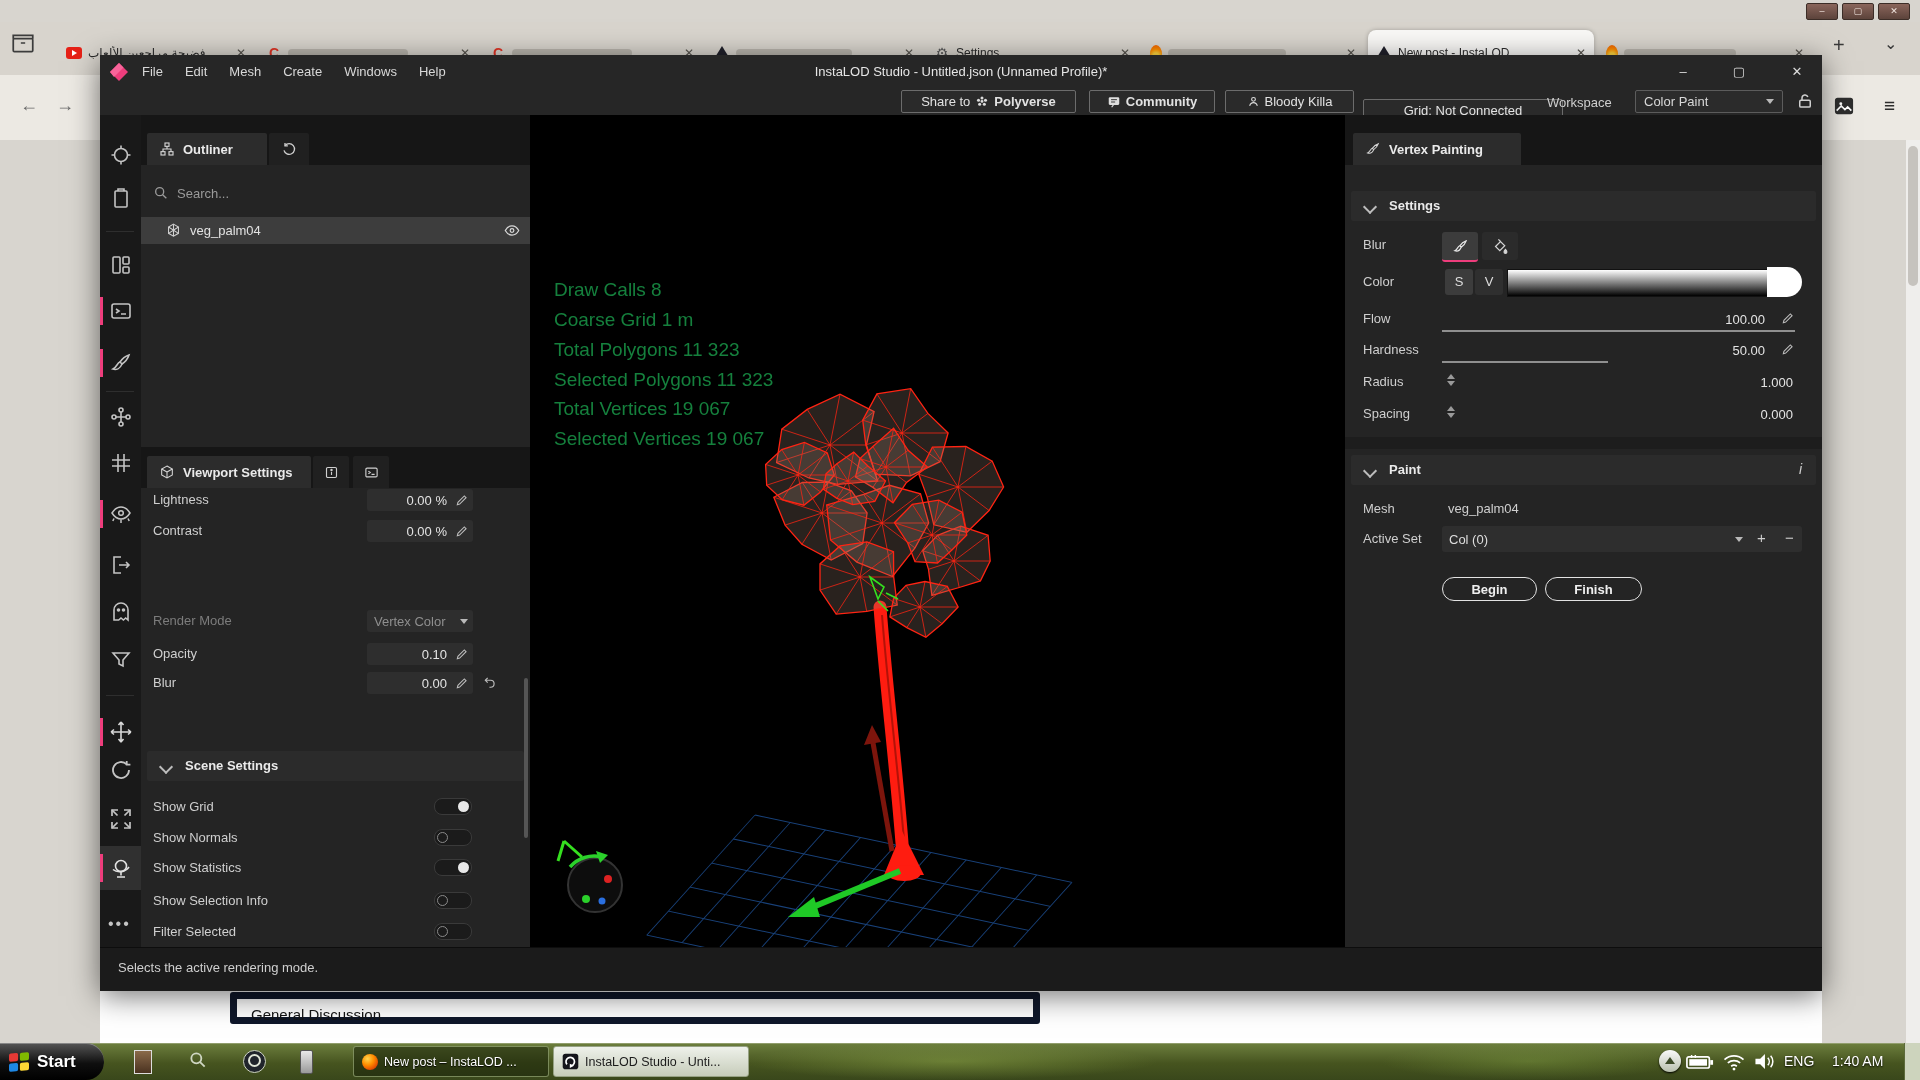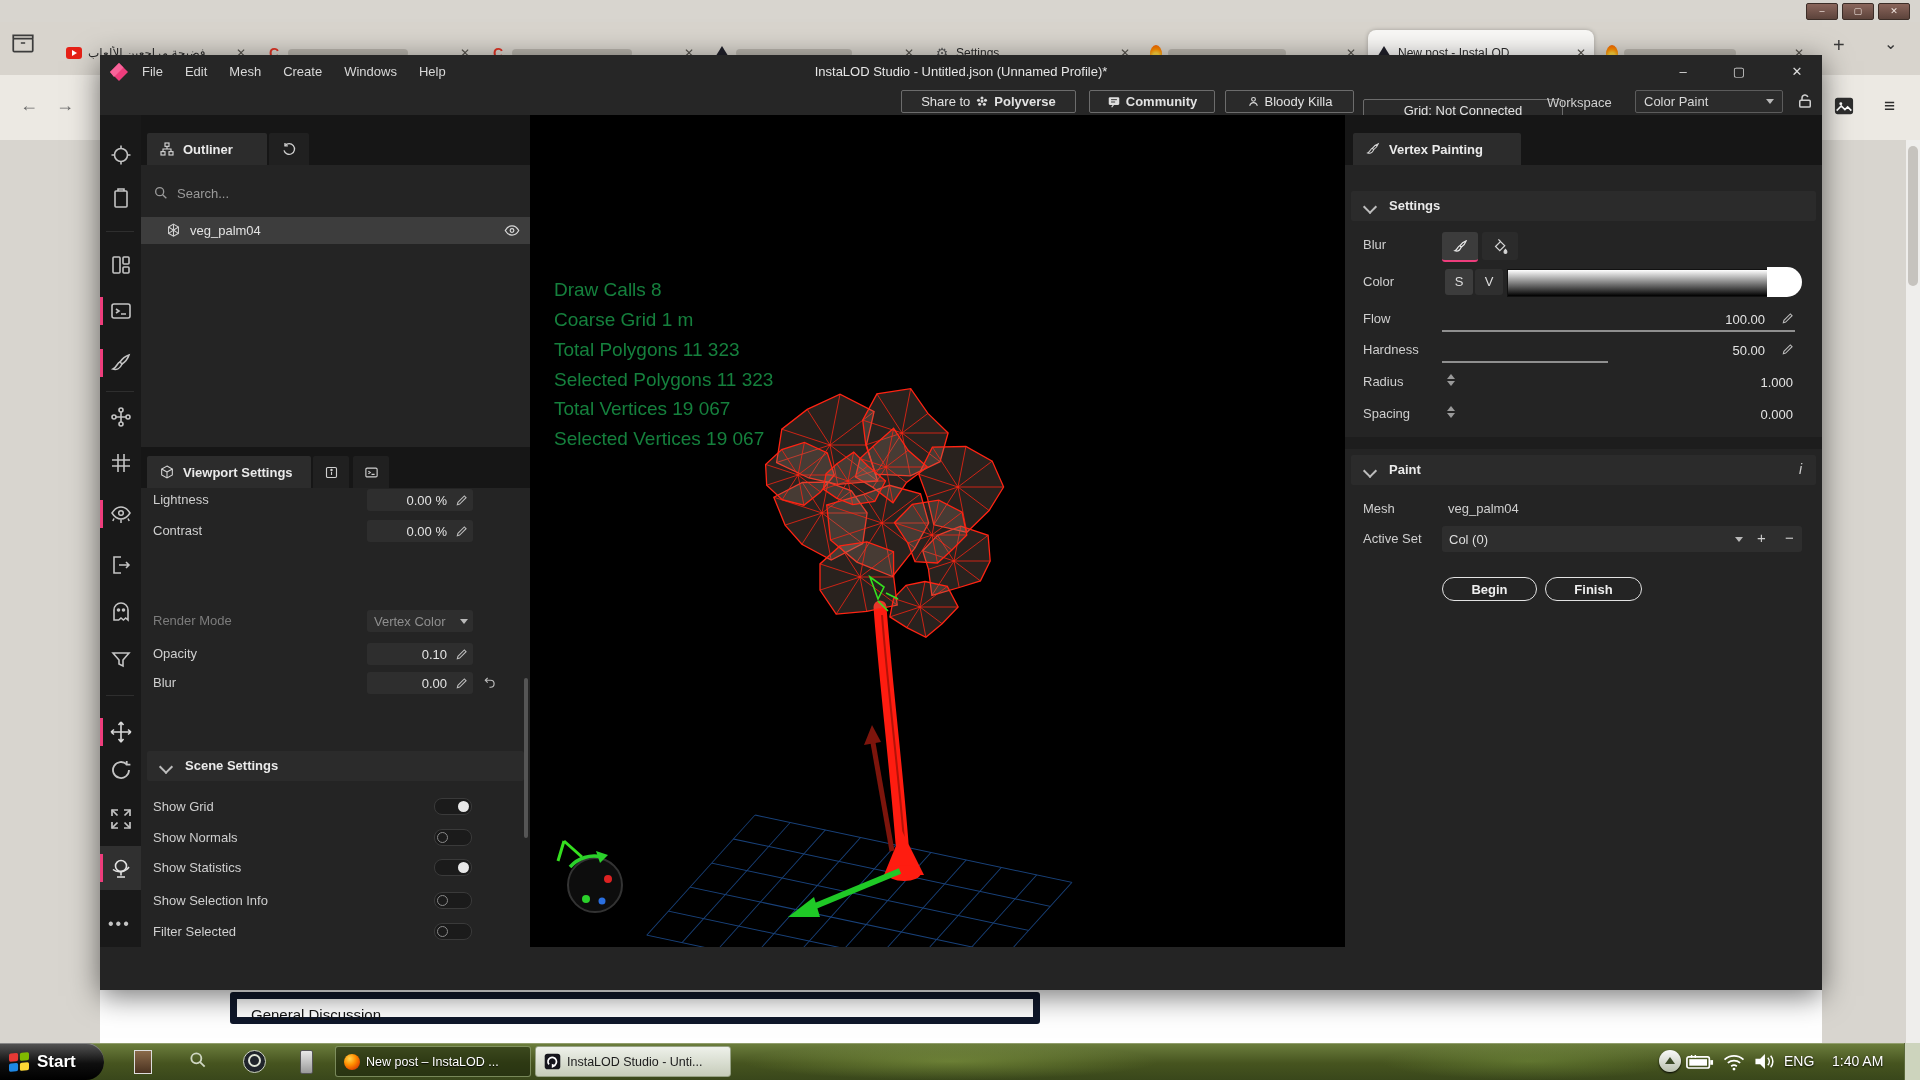--- a/index.html
+++ b/index.html
@@ -82,21 +82,21 @@
   .pill{position:absolute;height:24px;border:1.5px solid #e3e3e3;border-radius:13px;color:#efefef;font-size:13px;font-weight:bold;text-align:center;line-height:24px;box-sizing:border-box;}
   #il-status{left:0;top:892px;width:1722px;height:43px;background:#1b1b1b;border-top:1px solid #0d0d0d;}
   #il-status .t{position:absolute;left:18px;top:12px;font-size:13px;color:#cfcfcf;}
   
   #taskbar{left:0;top:1043px;width:1920px;height:37px;background:linear-gradient(180deg,#6d7f3e,#46541f 55%,#39471b);box-shadow:inset 0 1px 0 rgba(255,255,255,.25);}
   #taskbar .glow1{position:absolute;left:740px;top:0;width:420px;height:37px;background:radial-gradient(ellipse at center,rgba(170,200,90,.35),transparent 70%);}
   #taskbar .glow2{position:absolute;left:1380px;top:0;width:300px;height:37px;background:radial-gradient(ellipse at center,rgba(150,185,80,.3),transparent 70%);}
   #startbtn{left:0;top:0;width:104px;height:37px;border-radius:0 18px 18px 0;background:linear-gradient(#565656,#0f0f0f 55%,#000);display:flex;align-items:center;gap:7px;padding-left:8px;box-sizing:border-box;box-shadow:inset 0 1px 0 rgba(255,255,255,.3);}
   #startbtn .t{color:#fff;font-size:17px;font-weight:bold;text-shadow:0 1px 2px #000;}
   .taskicon{top:7px;}
-  .taskbtn{top:3px;height:31px;border-radius:3px;display:flex;align-items:center;gap:6px;padding:0 8px;box-sizing:border-box;font-size:12.5px;white-space:nowrap;overflow:hidden;}
+  .taskbtn{top:3px;height:31px;border-radius:3px;display:flex;align-items:center;gap:6px;padding:0 8px;box-sizing:border-box;font-size:12.5px;white-space:nowrap;overflow:hidden;margin-left:18px;}
   #task1{left:335px;width:196px;background:rgba(25,35,10,.55);border:1px solid rgba(185,205,150,.55);color:#fff;text-shadow:0 1px 1px #000;}
   #task2{left:535px;width:196px;background:linear-gradient(#eef1ea,#c6ccba);border:1px solid #96a184;color:#1b1b1b;}
   .traytxt{color:#fff;font-size:14px;text-shadow:0 1px 2px #000;top:10px;}
   #showdesk{left:1904px;top:0;width:16px;height:37px;background:#cdd4bd;border-left:1px solid #5c6a3a;}
 </style>
 </head>
 <body>
 
 <div id="screen">
 
@@ -645,20 +645,23 @@
             <span class="abs" style="left:315px;top:3px;color:#cfcfcf;font-size:15px">+</span>
             <span class="abs" style="left:343px;top:3px;color:#cfcfcf;font-size:15px">−</span>
           </div>
         </div>
 
         <div class="pill" style="left:97px;top:412px;width:95px">Begin</div>
         <div class="pill" style="left:200px;top:412px;width:97px">Finish</div>
       </div>
     </div>
 
+    <div class="abs" id="il-status">
+      <div class="t">Selects the active rendering mode.</div>
+    </div>
   </div>
 
   <div class="abs" id="taskbar">
     <div class="glow1"></div>
       <div class="glow2"></div>
     <div class="abs" id="startbtn">
       <svg width="22" height="20" viewBox="0 0 24 22">
         <g transform="skewY(-5)">
             <rect x="1" y="2" width="10" height="9" rx="2" fill="#e53935"></rect>
             <rect x="13" y="2" width="10" height="9" rx="2" fill="#7fba00"></rect>

